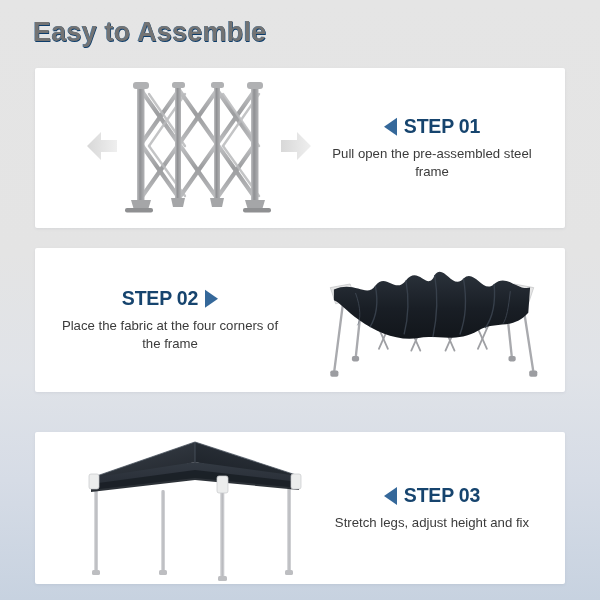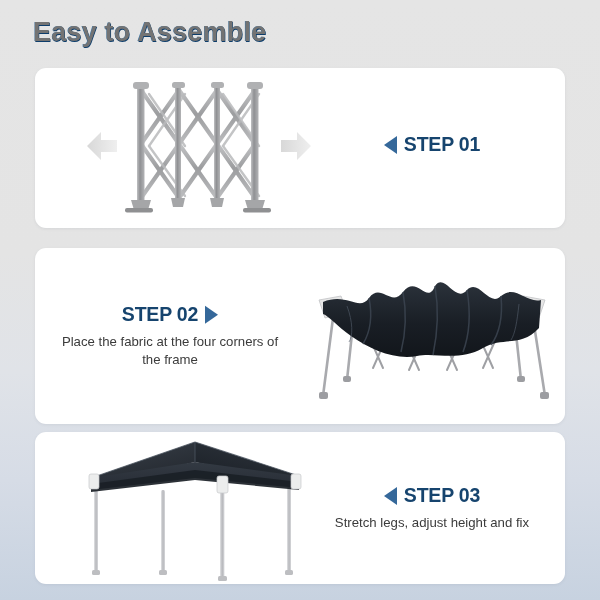--- a/index.html
+++ b/index.html
@@ -33,25 +33,25 @@
     text-shadow: 0.6px 0.6px 0 #0d3d6b, -0.3px -0.3px 0 #3f7fb5;
     white-space: nowrap;
   }
 
   
   .card {
     position: absolute;
     left: 35px;
     width: 530px;
     background: #ffffff;
-    border-radius: 11px;
+    border-radius: 2px;
     box-shadow: 0 1px 3px rgba(90,100,115,0.10);
   }
   #card-1 { top: 68px;  height: 160px; }
-  #card-2 { top: 248px; height: 176px; padding-left: 29px; }
+  #card-2 { top: 248px; height: 144px; padding-left: 29px; }
   #card-3 { top: 432px; height: 152px; }
 
   
   .text-block {
     position: absolute;
     top: 50%;
     transform: translateY(-50%);
     width: 230px;
     text-align: center;
   }
@@ -184,20 +184,21 @@
         <rect x="164" y="140" width="28" height="4.5" rx="2"></rect>
       </g>
     </svg>
   </div>
 
   <div class="text-block">
     <div class="step-head">
       <span class="tri tri-left"></span>
       <span class="step-label">STEP 01</span>
     </div>
+    <div class="step-desc">Pull open the pre-assembled steel frame</div>
   </div>
 </div>
 
 <div class="card" id="card-2">
 
   <div class="text-block">
     <div class="step-head">
       <span class="step-label">STEP 02</span>
       <span class="tri tri-right"></span>
     </div>

